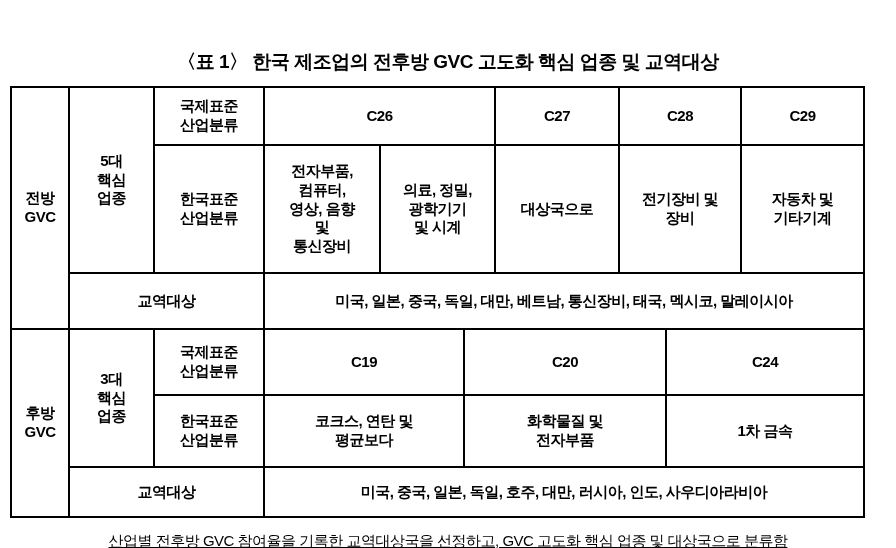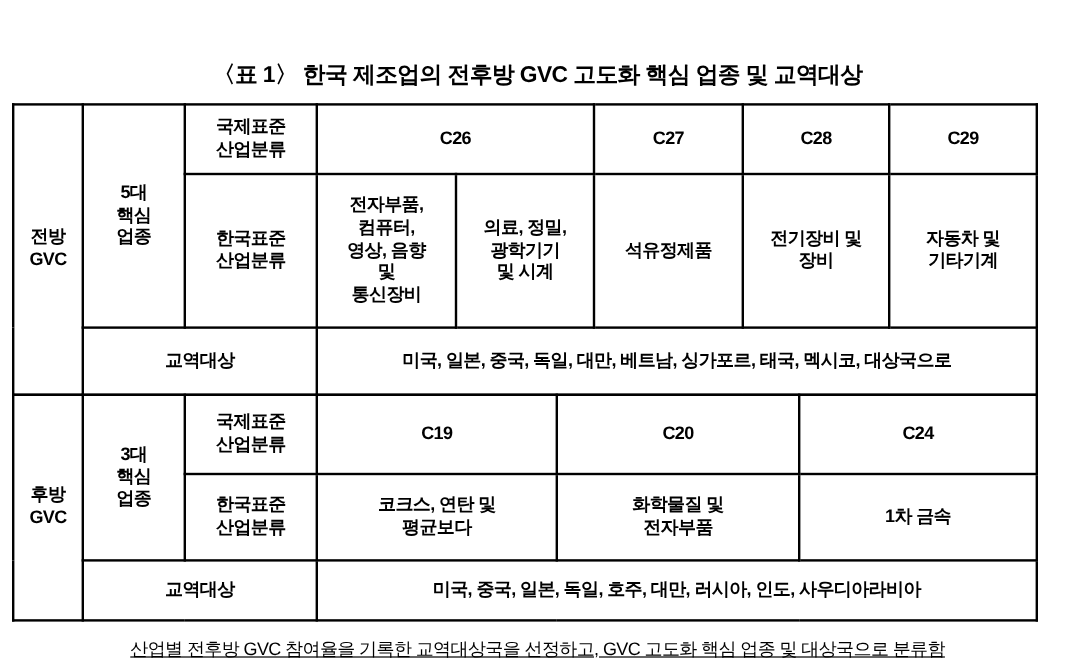--- a/index.html
+++ b/index.html
@@ -99,29 +99,29 @@
           <td>한국표준
 산업분류</td>
           <td>전자부품,
 컴퓨터,
 영상, 음향
 및
 통신장비</td>
           <td>의료, 정밀,
 광학기기
 및 시계</td>
-          <td>석유정제품</td>
+          <td>대상국으로</td>
           <td>전기장비 및
 장비</td>
           <td>자동차 및
 기타기계</td>
         </tr>
         <tr class="fr3">
           <td colspan="2">교역대상</td>
-          <td colspan="5">미국, 일본, 중국, 독일, 대만, 베트남, 싱가포르, 태국, 멕시코, 대상국으로</td>
+          <td colspan="5">미국, 일본, 중국, 독일, 대만, 베트남, 통신장비, 태국, 멕시코, 말레이시아</td>
         </tr>
       </tbody>
     </table>
 
     <table class="tbl tbl2">
       <colgroup>
         <col style="width:58px">
           <col style="width:85px">
           <col style="width:110px">
         <col style="width:200px">

